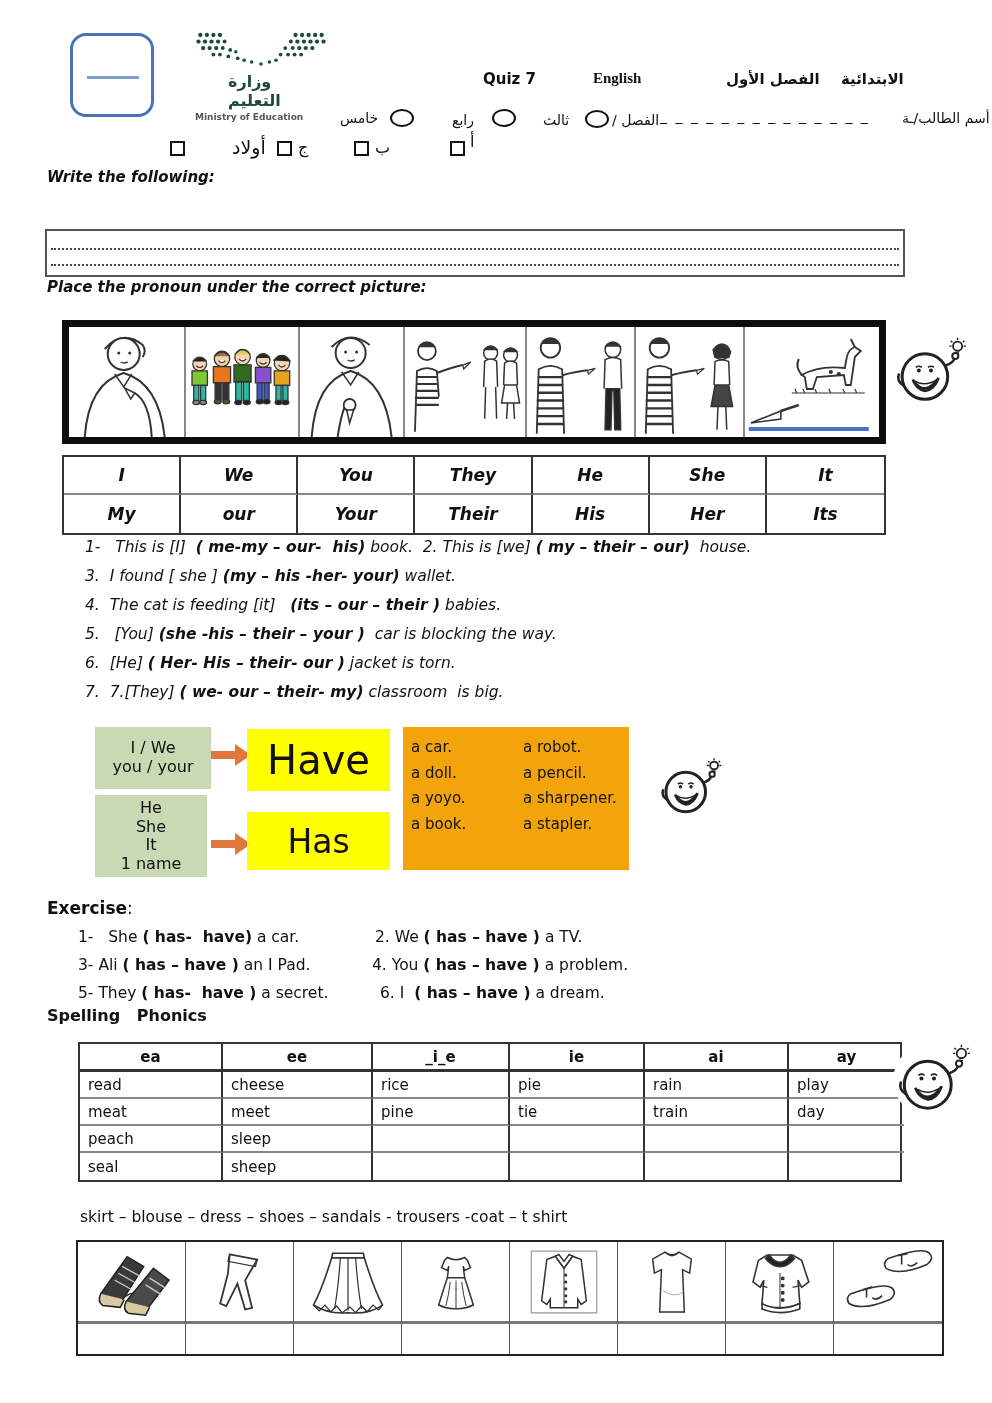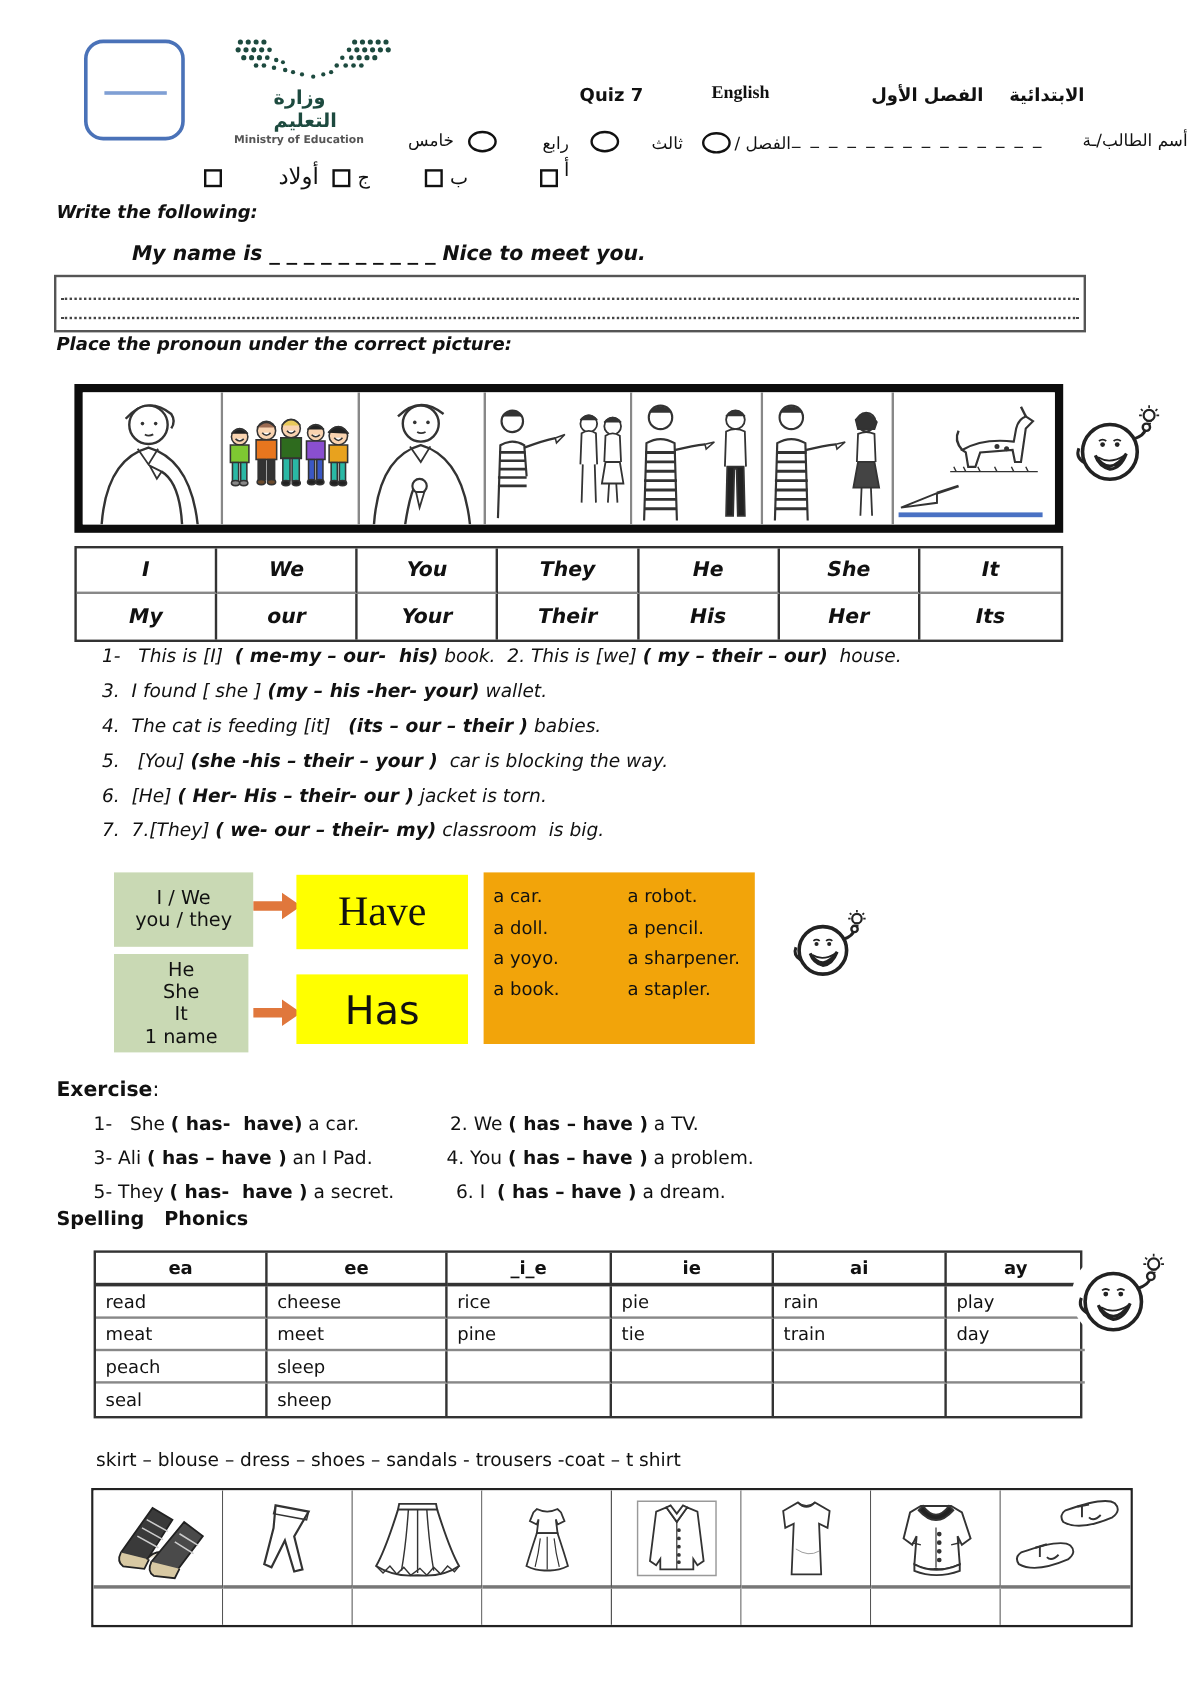--- a/index.html
+++ b/index.html
@@ -175,21 +175,20 @@
   <div class="abs chk" style="left:170px; top:141px;"></div>
   <span class="abs ar" style="left:200px; top:136px; font-size:19px;margin-left:32px;" dir="rtl">أولاد</span>
   <div class="abs chk" style="left:277px; top:141px;"></div>
   <span class="abs ar" style="left:298px; top:138px; font-size:16px;" dir="rtl">ج</span>
   <div class="abs chk" style="left:354px; top:141px;"></div>
   <span class="abs ar" style="left:375px; top:138px; font-size:16px;" dir="rtl">ب</span>
   <div class="abs chk" style="left:450px; top:141px;"></div>
   <span class="abs ar" style="left:470px; top:132px; font-size:16px;" dir="rtl">أ</span>
 
   <div class="abs sec-title" style="left:47px; top:168px;">Write the following:</div>
-  <div class="abs b i" style="left:110px; top:202px; font-size:17px;">My name is _ _ _ _ _ _ _ _ _ _ Nice to meet you.</div>
   <div class="abs writing-box">
     <div class="dotline" style="top:17px;"></div>
     <div class="dotline" style="top:33px;"></div>
   </div>
 
   <div class="abs sec-title" style="left:47px; top:278px;">Place the pronoun under the correct picture:</div>
 
   <div class="abs strip">
 
     <div class="panel" style="width:14.5%">
@@ -365,27 +364,27 @@
     <div class="exline pre"><span>1-   This is [I]  </span><span class="b">( me-my – our-  his)</span><span> book.  2. This is [we] </span><span class="b">( my – their – our)</span><span>  house.</span></div>
     <div class="exline pre"><span>3.  I found [ she ] </span><span class="b">(my – his -her- your)</span><span> wallet.</span></div>
     <div class="exline pre"><span>4.  The cat is feeding [it]   </span><span class="b">(its – our – their )</span><span> babies.</span></div>
     <div class="exline pre"><span>5.   [You] </span><span class="b">(she -his – their – your )</span><span>  car is blocking the way.</span></div>
     <div class="exline pre"><span>6.  [He] </span><span class="b">( Her- His – their- our )</span><span> jacket is torn.</span></div>
     <div class="exline pre"><span>7.  7.[They] </span><span class="b">( we- our – their- my)</span><span> classroom  is big.</span></div>
   </div>
 
   <div class="abs greenbox" style="left:95px; top:727px; width:116px; height:62px; padding-top:11px;">
     <div>I / We</div>
-    <div>you / they</div>
+    <div>you / your</div>
   </div>
   <svg class="abs blockarrow" style="left:211px; top:743px;" viewBox="0 0 40 24">
     <polygon points="0,8 24,8 24,1 40,12 24,23 24,16 0,16" fill="#e0773c"></polygon>
   </svg>
   <div class="abs yellowbox" style="left:247px; top:729px; width:143px; height:62px;">
-    <span style="font-size:35px;font-family:Liberation Serif, serif;">Have</span>
+    <span style="font-size:40px;">Have</span>
   </div>
 
   <div class="abs greenbox" style="left:95px; top:795px; width:112px; height:82px; padding-top:4px; line-height:18.5px;">
     <div>He</div>
     <div>She</div>
     <div>It</div>
     <div>1 name</div>
   </div>
   <svg class="abs blockarrow" style="left:211px; top:832px;" viewBox="0 0 40 24">
     <polygon points="0,8 24,8 24,1 40,12 24,23 24,16 0,16" fill="#e0773c"></polygon>

